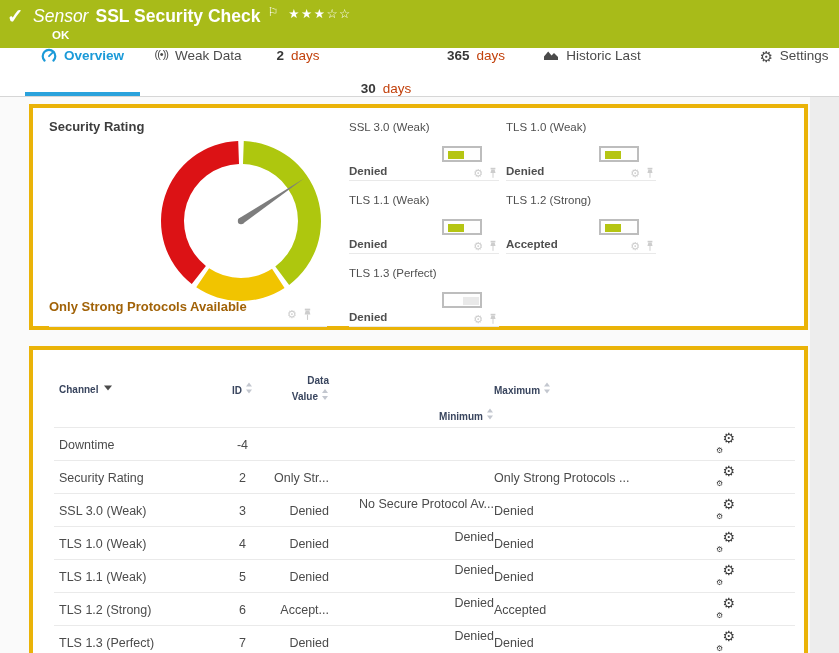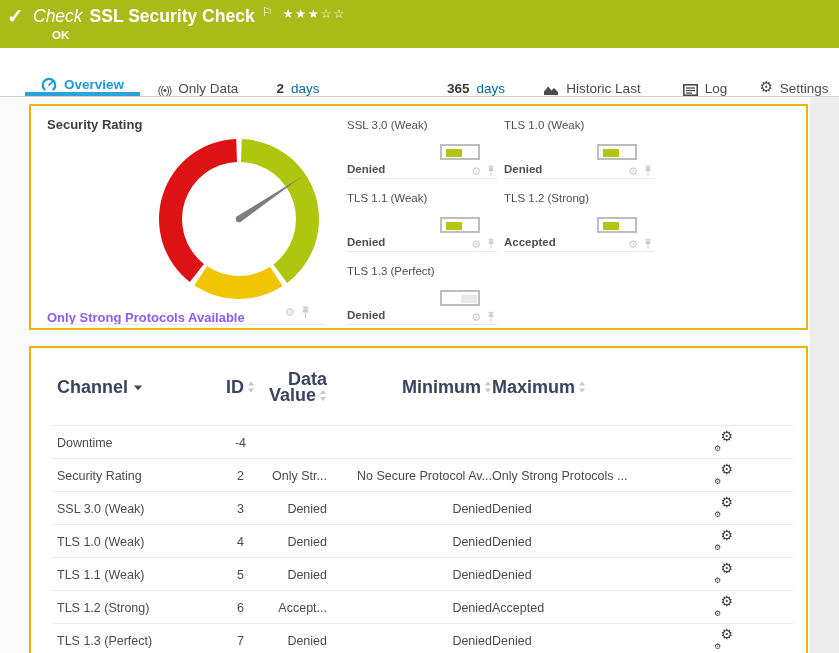--- a/index.html
+++ b/index.html
@@ -13,47 +13,47 @@
   .hdr-line { position:absolute; left:33px; top:5px; font-size:17.5px; white-space:nowrap; }
   .hdr-kind { font-style:italic; }
   .hdr-name { font-weight:bold; margin-left:7px; }
   .hdr-flag { font-size:12px; vertical-align:6px; margin-left:7px; }
   .hdr-stars { font-size:12.5px; letter-spacing:1.5px; vertical-align:4px; margin-left:10px; }
   .hdr-ok { position:absolute; left:52px; top:29px; font-size:11.5px; font-weight:bold; }
 
   
   .tabbar { position:absolute; left:0; top:48px; width:839px; height:49px; background:#fff;
             border-bottom:1px solid #d6d6d6; }
-  .tab { position:absolute; top:0; height:48px; display:flex; align-items:flex-end; justify-content:center;
+  .tab { position:absolute; top:0; height:48px; display:flex; align-items:flex-start; justify-content:center;
          gap:7px; font-size:13.5px; color:#4b4b4b; cursor:pointer; white-space:nowrap; }
   .tab.active { color:#1b9ad8; font-weight:bold; border-bottom:4px solid #2aa2dc; }
   .tab .num { font-weight:bold; color:#383838; }
-  .tab .unit { color:#0369a1; }
+  .tab .unit { color:#c2410c; }
   .live-glyph { font-size:11px; letter-spacing:-1px; color:#4b4b4b; }
   .gear-glyph { font-size:15px; color:#4b4b4b; }
   #tab-overview { left:25px;  width:115px; }
   #tab-livedata { left:148px; width:100px; }
   #tab-2days    { left:268px; width:60px; }
   #tab-30days   { left:352px; width:68px;margin-top:33px; }
   #tab-365days  { left:438px; width:76px; }
   #tab-historic { left:536px; width:112px; }
   #tab-log      { left:678px; width:54px; }
   #tab-settings { left:752px; width:84px; }
 
   .right-strip { position:absolute; left:810px; top:97px; width:29px; height:556px; background:#ededed; }
 
   
-  .panel { position:absolute; background:#fff; border:2px solid #eab308; }
+  .panel { position:absolute; background:#fff; border:4px solid #eab308; }
   #panel-gauges { left:29px; top:104px; width:779px; height:226px; }
   #panel-table  { left:29px; top:346px; width:779px; height:320px; border-bottom:none; }
 
   
   .p1-title { position:absolute; left:16px; top:11px; font-size:13px; font-weight:bold; color:#3d3d3d; }
   #gauge-svg { position:absolute; left:123px; top:28px; }
-  .p1-value { position:absolute; left:16px; top:204px; font-size:13px; font-weight:bold; color:#8b5cf6; }
+  .p1-value { position:absolute; left:16px; top:191px; font-size:13px; font-weight:bold; color:#a16207; }
   .cell-icons { position:absolute; display:flex; gap:6px; align-items:center; }
   .ico-gear { font-size:11px; color:#cdcdcd; line-height:1; }
   .pin-svg { display:block; }
   #p1-icons { left:254px; top:200px; }
   .p1-div { position:absolute; left:16px; top:218px; width:278px; height:1px; background:#e9e9e9; }
 
   
   .mini { position:absolute; width:150px; height:60px; }
   .mini .m-name { position:absolute; left:0; top:0; font-size:11.5px; color:#4f4f4f; }
   .mini .m-ind { position:absolute; left:93px; top:25px; width:40px; height:16px;
@@ -62,28 +62,28 @@
   .mini .m-val { position:absolute; left:0; top:44px; font-size:11.5px; font-weight:bold; color:#4f4f4f; }
   .mini .m-icons { right:2px; top:46px; }
   .mini .m-div { position:absolute; left:0; top:59px; width:150px; height:1px; background:#e9e9e9; }
   #mini-0 { left:316px; top:13px; }
   #mini-1 { left:473px; top:13px; }
   #mini-2 { left:316px; top:86px; }
   #mini-3 { left:473px; top:86px; }
   #mini-4 { left:316px; top:159px; }
 
   
-  .thead { position:relative; height:78px; font-weight:bold; color:#39455e; font-size:18px; }
+  .thead { position:relative; height:78px; font-weight:bold; color:#39455e; font-size:10px; }
   .trow  { position:relative; height:33px; font-size:12.5px; color:#4b4b4b; }
   .tdiv  { position:absolute; left:21px; bottom:0; width:741px; border-bottom:1px solid #eaeaea; }
   .cell { position:absolute; top:50%; transform:translateY(-50%); white-space:nowrap; }
   .c-channel { left:26px;  width:150px; text-align:left; }
   .c-id      { left:188px; width:43px;  text-align:center; }
   .c-last    { left:219px; width:77px;  text-align:right; }
-  .c-min     { left:296px; width:165px; text-align:right; }
+  .c-min     { left:296px; width:165px; text-align:right;margin-top:26px; }
   .c-max     { left:461px; width:158px; text-align:left; }
   .c-icon    { left:683px; width:22px;  text-align:left; }
   .thead .c-last { line-height:16px; }
 
   .sort { display:inline-block; width:7px; height:11px; position:relative; margin-left:4px; }
   .sort::before { content:""; position:absolute; top:0; left:0;
     border-left:3.5px solid transparent; border-right:3.5px solid transparent; border-bottom:4px solid #c3c7cf; }
   .sort::after { content:""; position:absolute; bottom:0; left:0;
     border-left:3.5px solid transparent; border-right:3.5px solid transparent; border-top:4px solid #c3c7cf; }
   .caret { display:inline-block; margin-left:6px; vertical-align:2px;
@@ -94,63 +94,54 @@
   .chset .g-small { position:absolute; left:0; bottom:-3px; font-size:8px; color:#3d3d3d; line-height:1; }
 </style>
 </head>
 <body>
 
 <div id="stage">
 
   <div class="hdr">
     <span class="hdr-check">✓</span>
     <div class="hdr-line">
-      <span class="hdr-kind">Check</span><span class="hdr-name">SSL Security Check</span><span class="hdr-flag">⚐</span><span class="hdr-stars"><span>★★★</span><span>☆☆</span></span>
+      <span class="hdr-kind">Sensor</span><span class="hdr-name">SSL Security Check</span><span class="hdr-flag">⚐</span><span class="hdr-stars"><span>★★★</span><span>☆☆</span></span>
     </div>
     <div class="hdr-ok">OK</div>
   </div>
 
   <div class="tabbar">
     <div class="tab active" id="tab-overview">
       <svg width="16" height="15" viewBox="0 0 16 15">
         <path d="M3.6 12.6 A6.3 6.3 0 1 1 12.4 12.6" fill="none" stroke="#1b9ad8" stroke-width="2.2" stroke-linecap="round"></path>
         <path d="M8 8.2 L12.6 3.6" stroke="#1b9ad8" stroke-width="1.8" stroke-linecap="round"></path>
       </svg>
       <span>Overview</span>
     </div>
     <div class="tab" id="tab-livedata">
       <span class="live-glyph">((•))</span>
-      <span>Only Data</span>
+      <span>Weak Data</span>
     </div>
     <div class="tab" id="tab-2days">
       <span class="num">2</span>
       <span class="unit">days</span>
     </div>
     <div class="tab" id="tab-30days">
       <span class="num">30</span>
       <span class="unit">days</span>
     </div>
     <div class="tab" id="tab-365days">
       <span class="num">365</span>
       <span class="unit">days</span>
     </div>
     <div class="tab" id="tab-historic">
       <svg width="16" height="13" viewBox="0 0 16 13">
         <path d="M1 12 V8.5 L5.2 3.5 L8.5 7.5 L11 5 L15 9 V12 Z" fill="#4b4b4b"></path>
       </svg>
       <span>Historic Last</span>
-    </div>
-    <div class="tab" id="tab-log">
-      <svg width="15" height="12" viewBox="0 0 15 12">
-        <rect x="0.8" y="0.8" width="13.4" height="10.4" fill="none" stroke="#4b4b4b" stroke-width="1.6"></rect>
-        <line x1="3" y1="4" x2="12" y2="4" stroke="#4b4b4b" stroke-width="1.3"></line>
-        <line x1="3" y1="6.5" x2="12" y2="6.5" stroke="#4b4b4b" stroke-width="1.3"></line>
-        <line x1="3" y1="9" x2="9" y2="9" stroke="#4b4b4b" stroke-width="1.3"></line>
-      </svg>
-      <span>Log</span>
     </div>
     <div class="tab" id="tab-settings">
       <span class="gear-glyph">⚙</span>
       <span>Settings</span>
     </div>
   </div>
 
   <div class="right-strip"></div>
 
   <div class="panel" id="panel-gauges">

